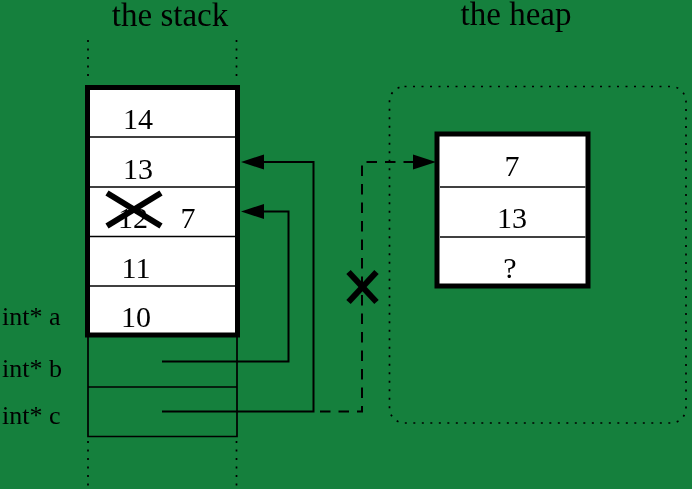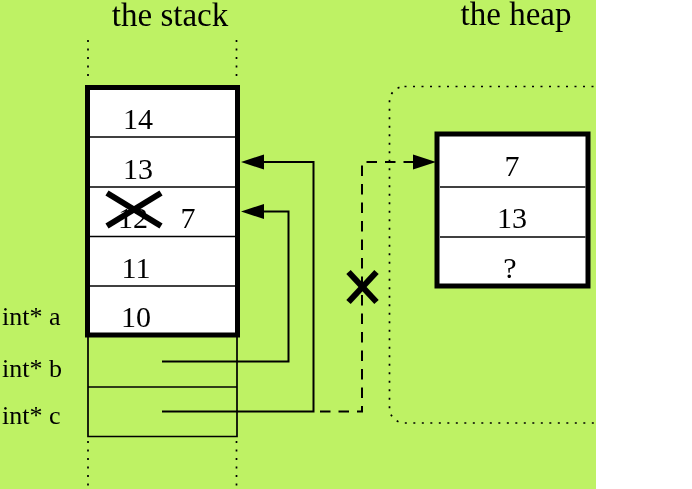--- a/index.html
+++ b/index.html
@@ -2,23 +2,23 @@
 <html><head>
 <meta charset="utf-8">
 <style>
   html, body {
     margin: 0;
     padding: 0;
     background: #ffffff;
   }
   .canvas {
     position: relative;
-    width: 596px;
+    width: 692px;
     height: 489px;
-    background: #bef264;
+    background: #15803d;
     font-family: "Liberation Serif", "DejaVu Serif", serif;
     overflow: hidden;
   }
   svg { display: block; }
   text {
     fill: #000000;
     font-family: "Liberation Serif", "DejaVu Serif", serif;
   }
   .title    { font-size: 33px; }
   .cellval  { font-size: 30px; }

